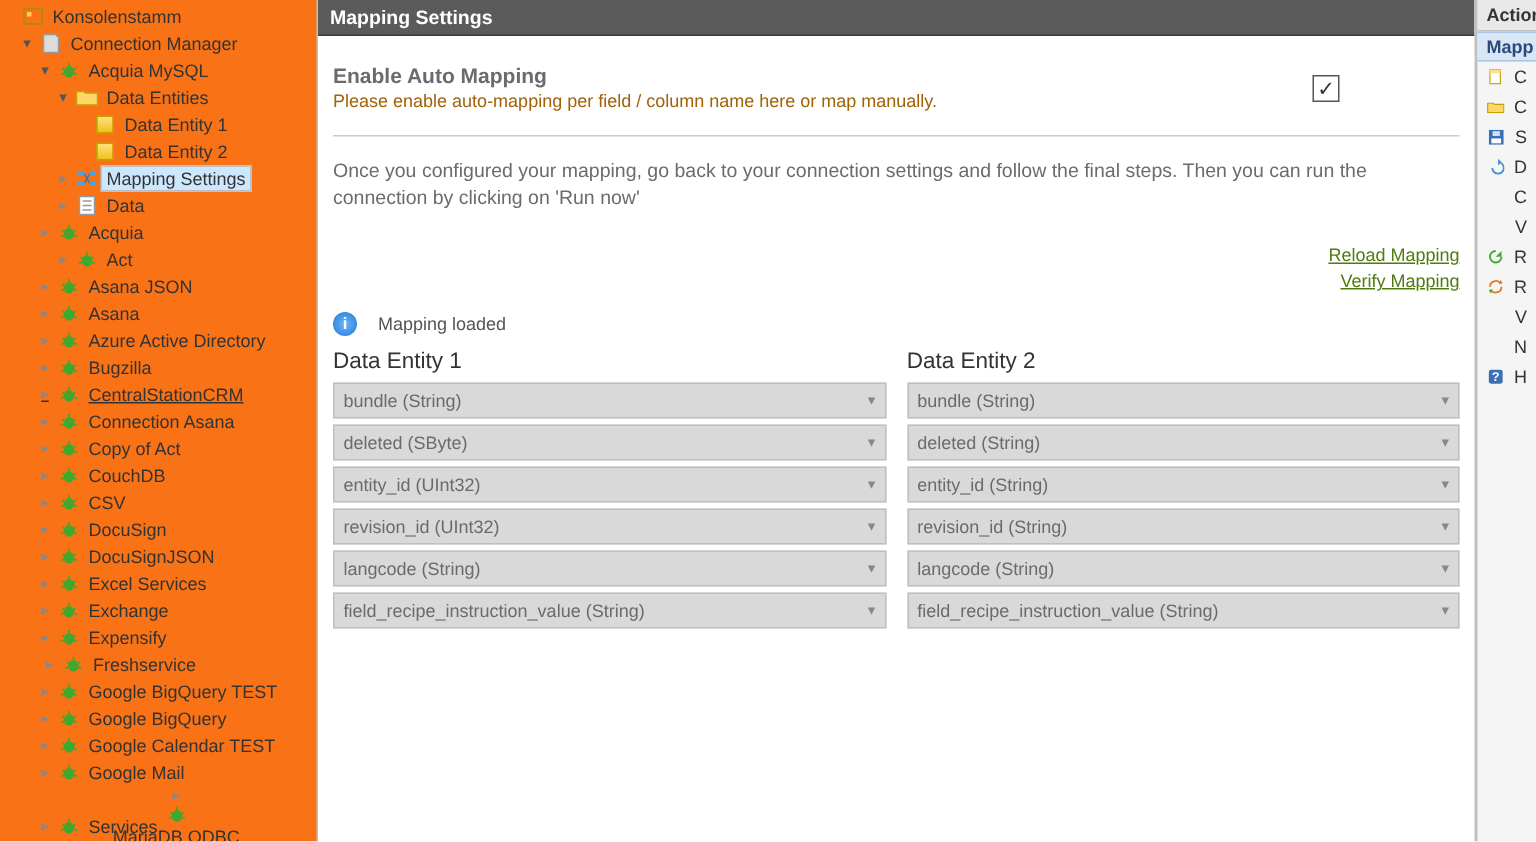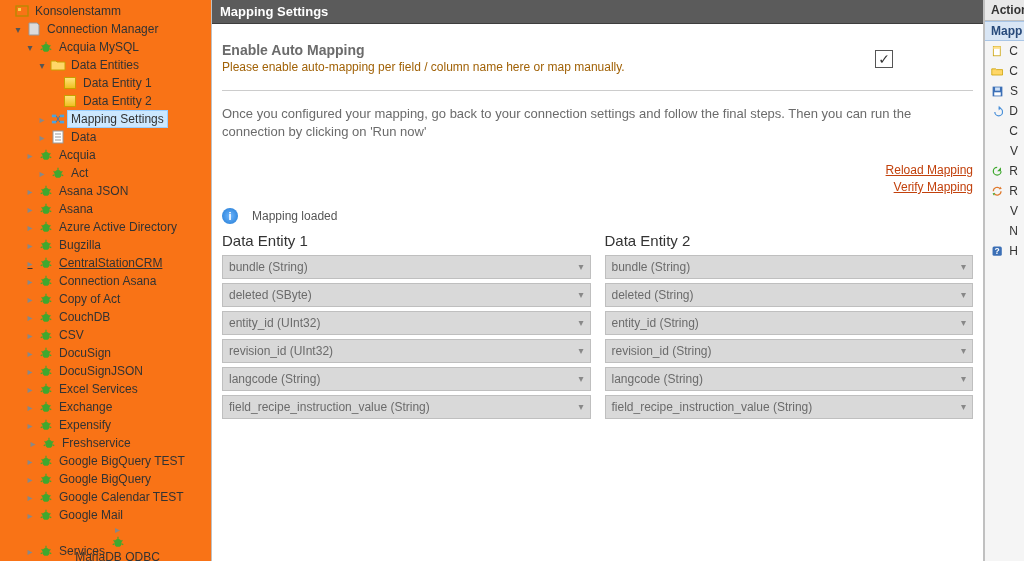--- a/index.html
+++ b/index.html
@@ -128,21 +128,21 @@
     font-size: 13px;
     margin-top: 14px;
     line-height: 1.4;
   }
   .link-row {
     text-align: right;
     margin-top: 22px;
     font-size: 12px;
   }
   .link-row a {
-    color: #c2410c;
+    color: #4d7c0f;
     text-decoration: underline;
     display: block;
     margin-bottom: 3px;
     cursor: pointer;
   }
   .status-row {
     display: flex;
     align-items: center;
     gap: 14px;
     margin-top: 14px;

